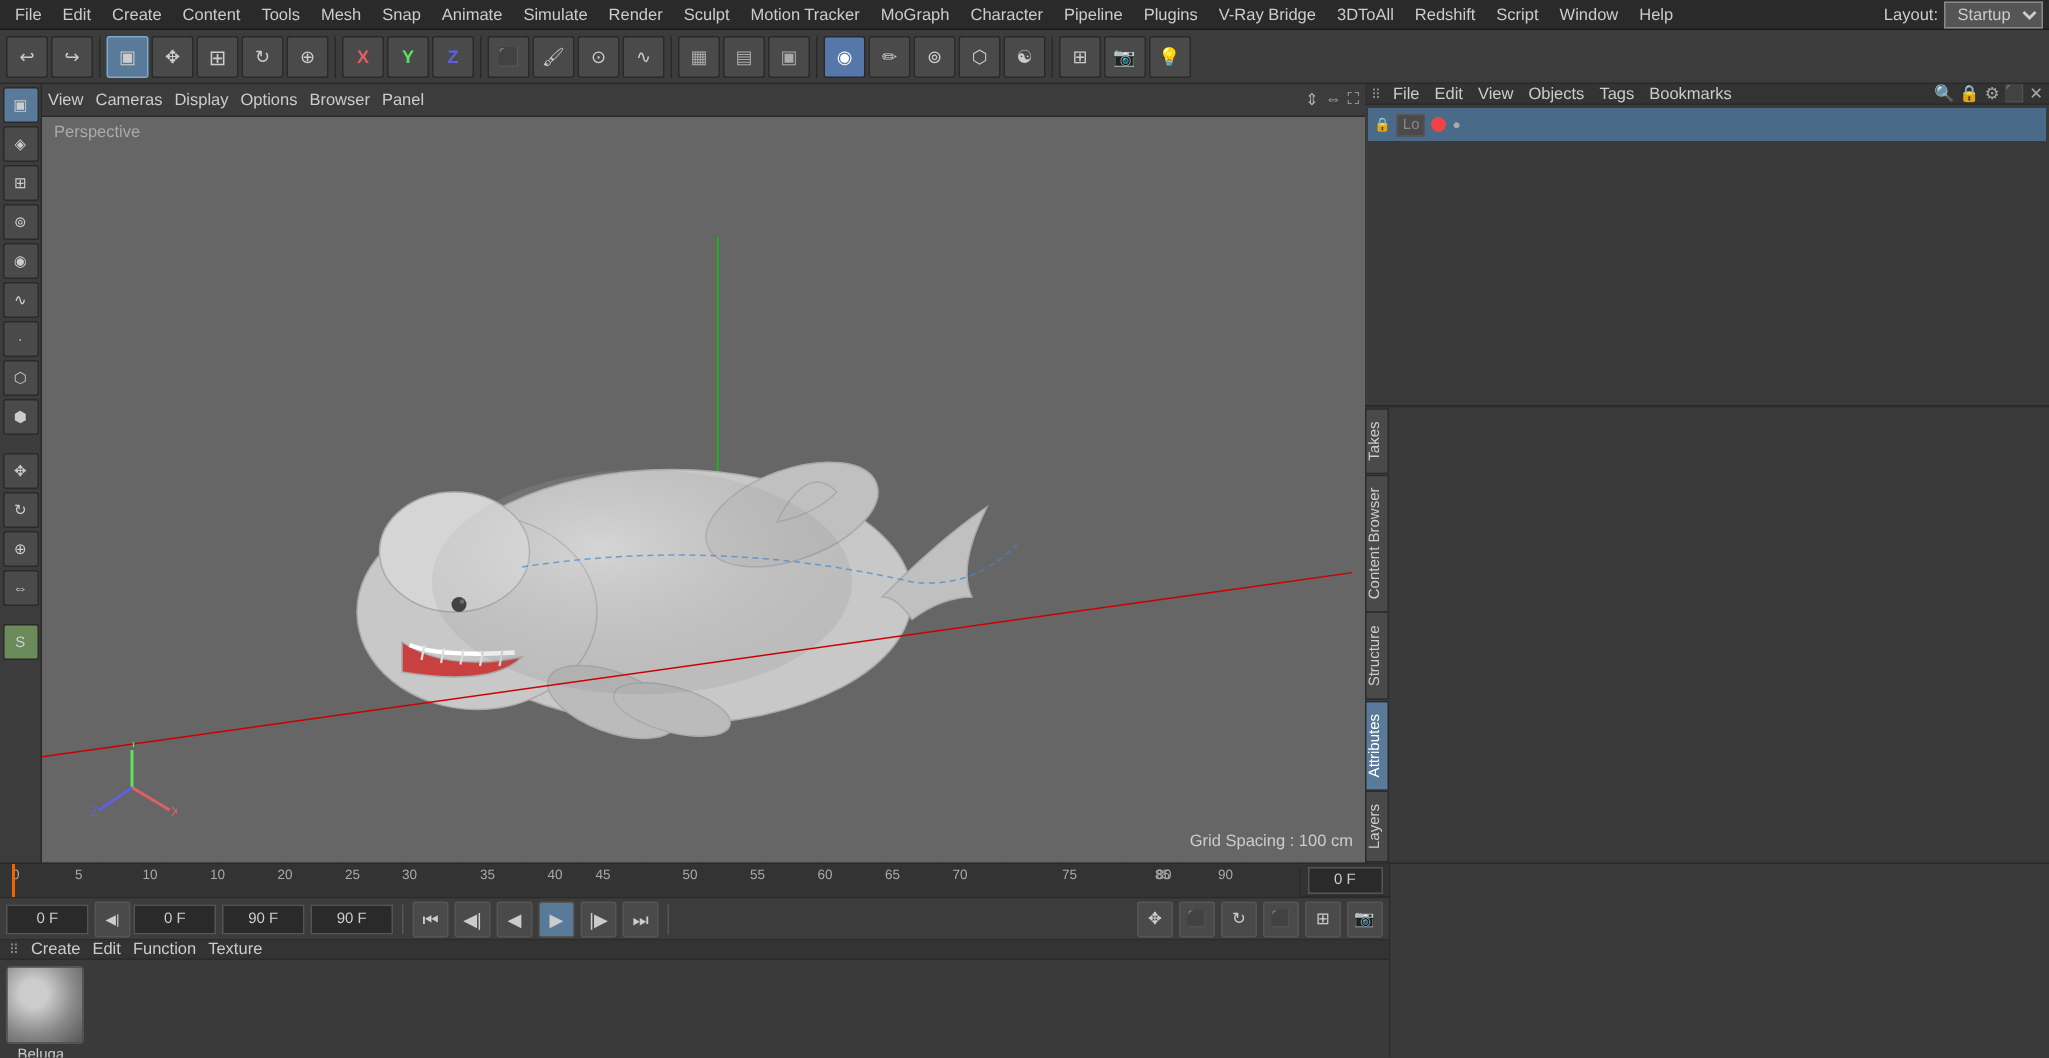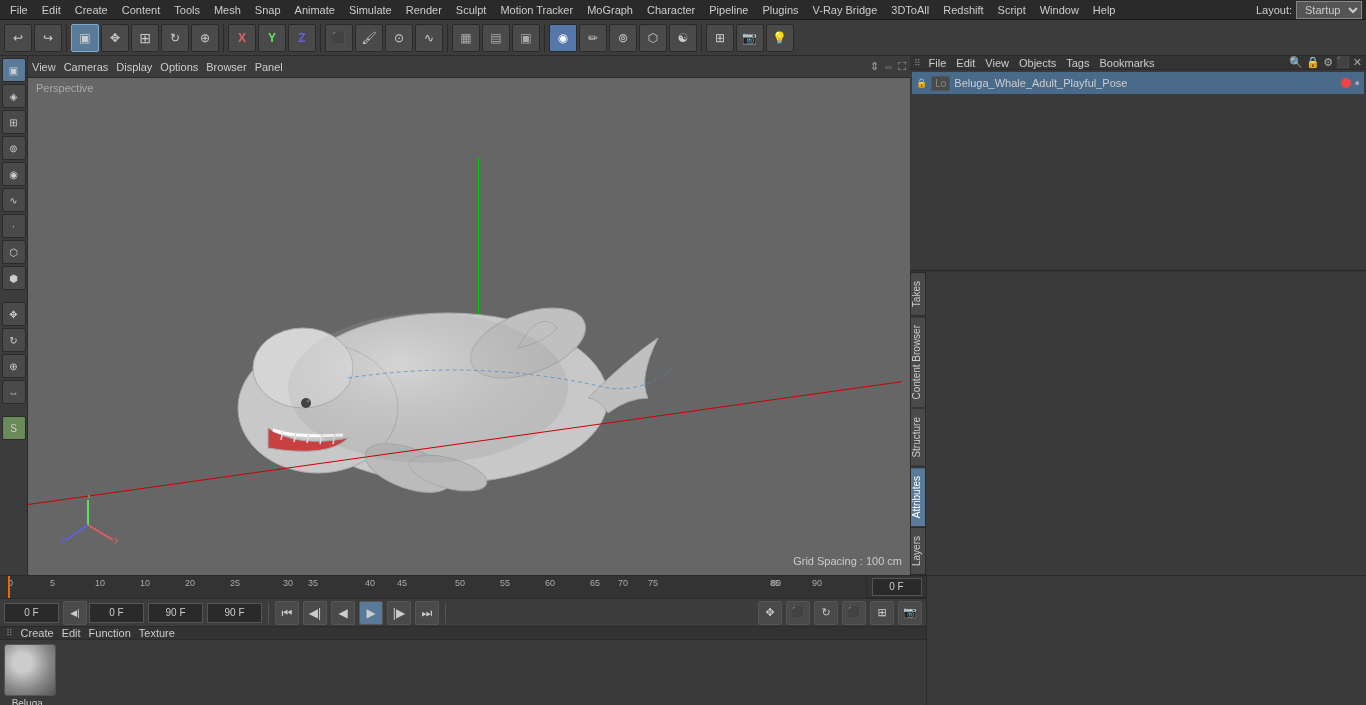--- a/index.html
+++ b/index.html
@@ -440,21 +440,20 @@
               <span style="color:#aaa;cursor:pointer;font-size:11px;">⚙</span>
               <span style="color:#aaa;cursor:pointer;font-size:11px;">⬛</span>
               <span style="color:#aaa;cursor:pointer;font-size:11px;">✕</span>
             </div>
           </div>
 
           <div id="object-list-area" style="flex:1;background:#3a3a3a;min-height:200px;">
             <div class="object-row selected">
               <span style="color:#aaa;font-size:9px;">🔒</span>
               <span style="color:#888;font-size:10px;padding:1px 3px;background:#4a4a4a;border:1px solid #555;">Lo</span>
-              <span class="obj-name">Beluga_Whale_Adult_Playful_Pose</span>
               <div class="obj-dot" style="background:#ee4444;"></div>
               <span style="color:#aaa;font-size:9px;">●</span>
             </div>
           </div>
 
           <div id="attr-header" style="display:flex;align-items:center;height:22px;background:#333;border-bottom:1px solid #2a2a2a;padding:0 4px;gap:2px;border-top:1px solid #2a2a2a;">
             <span style="color:#888;font-size:9px;">⠿</span>
             <span class="attr-tab active">Mode</span>
             <span class="attr-tab">Edit</span>
             <span class="attr-tab">User Data</span>
@@ -539,30 +538,30 @@
 
         <div id="timeline-ruler">
           <div style="position:relative;flex:1;height:22px;background:#333;overflow:hidden;">
 
             <span class="timeline-num" style="left:8px;">0</span>
             <span class="timeline-num" style="left:50px;">5</span>
             <span class="timeline-num" style="left:95px;text-align:right;">10</span>
             <span class="timeline-num" style="left:140px;">10</span>
             <span class="timeline-num" style="left:185px;">20</span>
             <span class="timeline-num" style="left:230px;">25</span>
-            <span class="timeline-num" style="left:283px;text-align:center;">30</span>
-            <span class="timeline-num" style="left:308px;">35</span>
+            <span class="timeline-num" style="left:268px;text-align:center;">30</span>
+            <span class="timeline-num" style="left:320px;">35</span>
             <span class="timeline-num" style="left:365px;">40</span>
             <span class="timeline-num" style="left:397px;">45</span>
             <span class="timeline-num" style="left:455px;">50</span>
             <span class="timeline-num" style="left:500px;">55</span>
             <span class="timeline-num" style="left:545px;">60</span>
             <span class="timeline-num" style="left:590px;">65</span>
-            <span class="timeline-num" style="left:618px;">70</span>
-            <span class="timeline-num" style="left:648px;">75</span>
+            <span class="timeline-num" style="left:635px;">70</span>
+            <span class="timeline-num" style="left:708px;">75</span>
             <span class="timeline-num" style="left:759px;margin-left:12px;">80</span>
             <span class="timeline-num" style="left:770px;">85</span>
             <span class="timeline-num" style="left:812px;">90</span>
 
             <div style="position:absolute;left:8px;top:0;bottom:0;width:2px;background:#ee6600;"></div>
           </div>
           <div style="display:flex;align-items:center;width:60px;justify-content:center;background:#333;border-left:1px solid #2a2a2a;">
             <input style="background: rgb(42, 42, 42); border: 1px solid rgb(85, 85, 85); color: rgb(204, 204, 204); font-size: 10px; width: 50px; height: 18px; text-align: center;" value="0 F">
           </div>
         </div>

